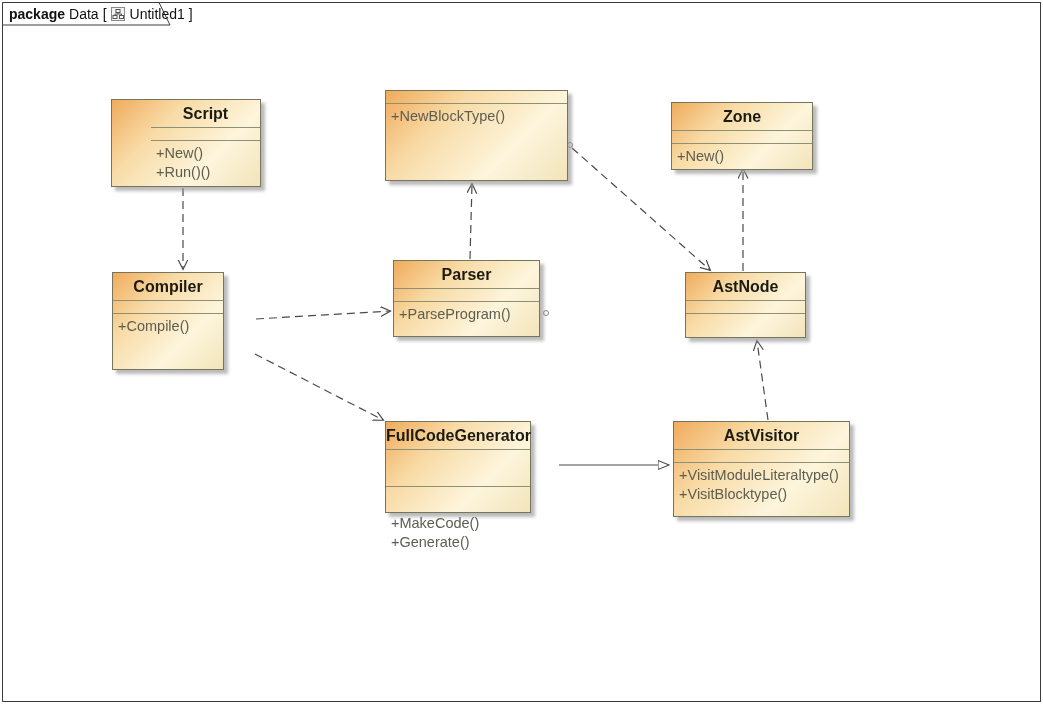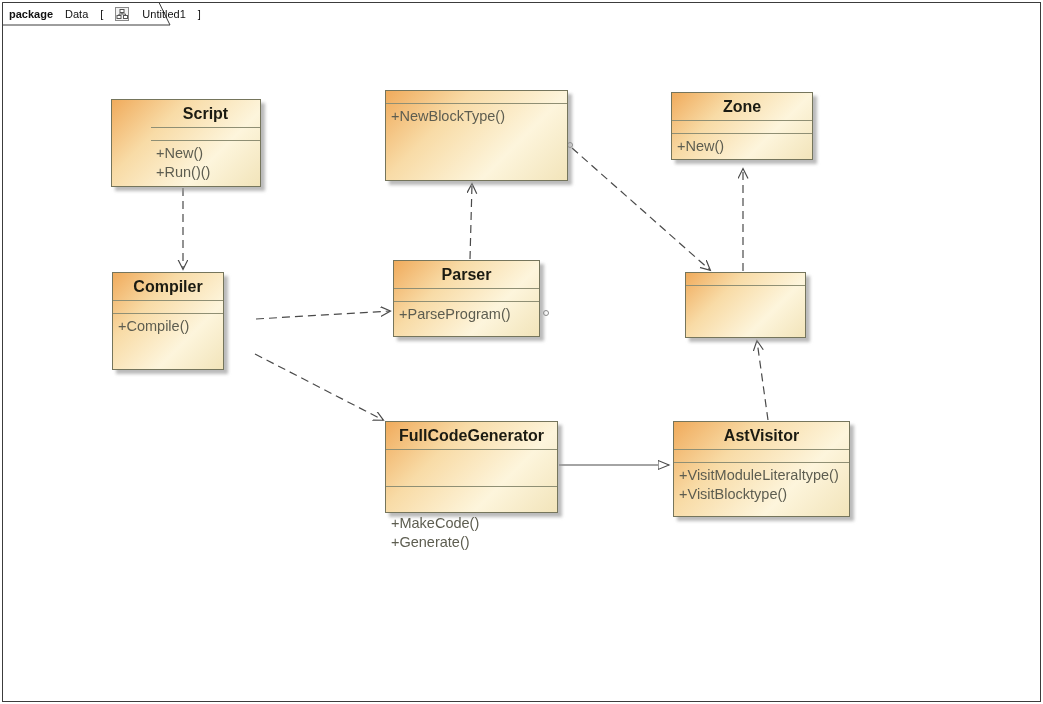--- a/index.html
+++ b/index.html
@@ -1,21 +1,21 @@
 <!DOCTYPE html>
 <html><head>
 <meta charset="utf-8">
 <style>
   html,body{margin:0;padding:0;background:#fff;}
   body{font-family:"Liberation Sans",sans-serif;}
   .stage{position:relative;width:1043px;height:704px;background:#ffffff;overflow:hidden;}
   .frame{position:absolute;left:2px;top:2px;width:1037px;height:698px;border:1px solid #3c3c3c;background:#fff;}
   .frame-tab{position:absolute;left:2px;top:2px;width:172px;height:24px;}
   .frame-tab svg{position:absolute;left:0;top:0;}
-  .tab-text{position:absolute;left:7px;top:0;height:23px;display:flex;align-items:center;gap:12px;font-size:11px;color:#111;white-space:nowrap;}
+  .tab-text{position:absolute;left:7px;top:0;height:23px;display:flex;align-items:center;gap:4px;font-size:14px;color:#111;white-space:nowrap;}
   .tab-text .kw{font-weight:bold;}
   .diag-icon{display:inline-block;width:15px;height:14px;position:relative;top:0px;}
   
   .uml-class{position:absolute;border:1px solid #75755c;
     background:linear-gradient(135deg,#f0ab5c 0%,#f8dba6 32%,#fdf5dc 68%,#f2e4ba 100%);
     box-shadow:4px 4px 3px rgba(150,150,150,0.65);
     display:flex;flex-direction:column;box-sizing:border-box;}
   .uml-title{height:27px;line-height:27px;text-align:center;font-weight:bold;font-size:16px;color:#1b1b12;border-bottom:1px solid #8f8f74;flex:0 0 auto;}
   .uml-attrs{height:12px;border-bottom:1px solid #8f8f74;flex:0 0 auto;}
   .uml-ops{flex:1 1 auto;padding:3px 0 0 5px;}
@@ -62,21 +62,21 @@
           <div class="uml-op">+New()</div>
           <div class="uml-op">+Run()()</div>
         </div>
       </div>
       <div class="uml-class" style="left: 385px; top: 90px; width: 183px; height: 91px;">
         <div class="uml-attrs"></div>
         <div class="uml-ops">
           <div class="uml-op">+NewBlockType()</div>
         </div>
       </div>
-      <div class="uml-class" style="left: 671px; top: 92px; width: 142px; height: 68px;">
+      <div class="uml-class" style="left: 671px; top: 102px; width: 142px; height: 68px;">
         <div class="uml-title">Zone</div>
         <div class="uml-attrs"></div>
         <div class="uml-ops">
           <div class="uml-op">+New()</div>
         </div>
       </div>
       <div class="uml-class" style="left: 112px; top: 272px; width: 112px; height: 98px;">
         <div class="uml-title">Compiler</div>
         <div class="uml-attrs"></div>
         <div class="uml-ops">
@@ -84,24 +84,25 @@
         </div>
       </div>
       <div class="uml-class" style="left: 393px; top: 260px; width: 147px; height: 77px;">
         <div class="uml-title">Parser</div>
         <div class="uml-attrs"></div>
         <div class="uml-ops">
           <div class="uml-op">+ParseProgram()</div>
         </div>
       </div>
       <div class="uml-class" style="left: 685px; top: 272px; width: 121px; height: 66px;">
+        <div class="uml-title">AstNode</div>
         <div class="uml-attrs"></div>
         <div class="uml-ops"></div>
       </div>
-      <div class="uml-class" style="left: 385px; top: 421px; width: 173px; height: 92px; gap: 24px;">
+      <div class="uml-class" style="left: 385px; top: 421px; width: 146px; height: 92px; gap: 24px;">
         <div class="uml-title">FullCodeGenerator</div>
         <div class="uml-attrs"></div>
         <div class="uml-ops">
           <div class="uml-op">+MakeCode()</div>
           <div class="uml-op">+Generate()</div>
         </div>
       </div>
       <div class="uml-class" style="left: 673px; top: 421px; width: 177px; height: 96px; justify-content: center;">
         <div class="uml-title">AstVisitor</div>
         <div class="uml-attrs"></div>

